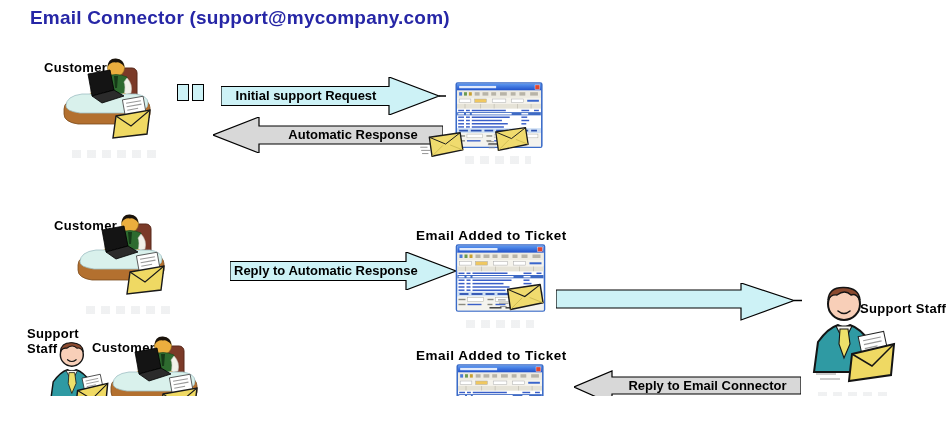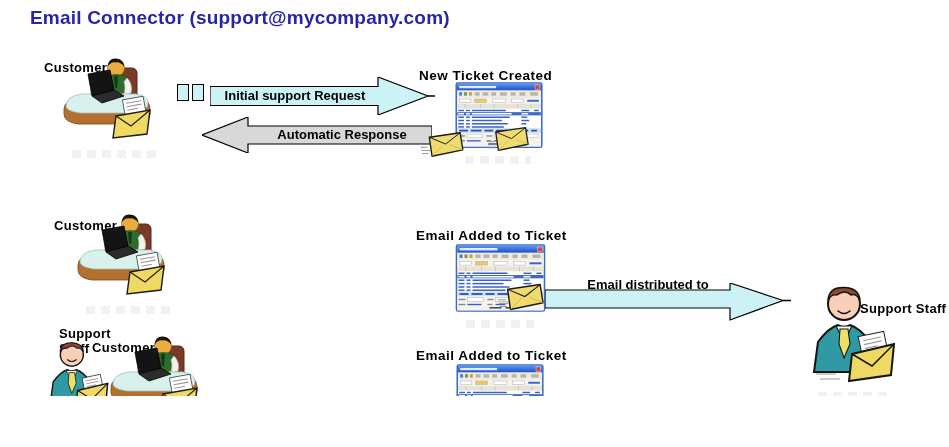--- a/index.html
+++ b/index.html
@@ -4,21 +4,21 @@
 <style>
   html,body{margin:0;padding:0;background:#fff;}
   .canvas{position:relative;width:949px;height:396px;background:#fff;overflow:hidden;
           font-family:"Liberation Sans",sans-serif;}
   .abs{position:absolute;}
   .title{position:absolute;left:30px;top:7px;font-size:19px;font-weight:bold;
          color:#2626A6;letter-spacing:.2px;}
   .lbl{position:absolute;font-size:13px;font-weight:bold;color:#000;white-space:nowrap;
        letter-spacing:.3px;}
   .lbl2{line-height:15px;}
-  .arrow{position:absolute;}
+  .arrow{position:absolute;margin-left:11px;}
   .arrow svg{position:absolute;left:0;top:0;width:100%;height:100%;}
   .arrow-label{position:absolute;font-size:13px;font-weight:bold;color:#000;
                text-align:center;white-space:nowrap;}
   .over-label{position:absolute;font-size:13px;font-weight:bold;color:#000;
               text-align:center;white-space:nowrap;}
   .sq{position:absolute;width:10px;height:15px;background:#CDF2F6;border:1px solid #000;}
   .streak{position:absolute;height:8px;opacity:.55;
           background:repeating-linear-gradient(90deg,#E4E6E8 0 9px,transparent 9px 15px);}
 </style>
 </head>
@@ -199,21 +199,20 @@
   <div class="sq" style="left:192px;top:84px;"></div>
 
   <div class="arrow" style="left:210px;top:77px;width:225px;height:38px;">
     <svg viewBox="0 0 225 38">
       <polygon points="0,9.5 168,9.5 168,0 218,19 168,38 168,28.5 0,28.5" fill="#CDF2F6" stroke="#000" stroke-width="1.2"></polygon>
       <line x1="218" y1="19" x2="225" y2="19" stroke="#000" stroke-width="1.5"></line>
     </svg>
     <span class="arrow-label" style="left:4px;width:162px;top:11px;">Initial support Request</span>
   </div>
 
-  <div class="lbl" style="left:419px;top:68px;font-size:13.5px;letter-spacing:.5px;">New Ticket Created</div>
   <svg class="abs" style="left:455px;top:82px;width:90px;height:70px;">
       <use href="#sym-ticket"></use>
     </svg>
   <svg class="abs" style="left:487px;top:125px;width:42px;height:28px;">
       <use href="#sym-envelope"></use>
     </svg>
   <div class="streak" style="left:465px;top:156px;width:66px;"></div>
 
   <div class="arrow" style="left:202px;top:117px;width:230px;height:36px;">
     <svg viewBox="0 0 230 36">
@@ -224,45 +223,51 @@
   <svg class="abs" style="left:419px;top:130px;width:46px;height:29px;">
       <use href="#sym-envelope"></use>
     </svg>
 
   <div class="lbl" style="left:54px;top:218px;">Customer</div>
   <svg class="abs" style="left:72px;top:212px;width:100px;height:90px;">
       <use href="#sym-customer"></use>
     </svg>
   <div class="streak" style="left:86px;top:306px;width:88px;"></div>
 
+  <div class="arrow" style="left:219px;top:252px;width:233px;height:38px;">
+    <svg viewBox="0 0 233 38">
+      <polygon points="0,9.5 176,9.5 176,0 226,19 176,38 176,28.5 0,28.5" fill="#CDF2F6" stroke="#000" stroke-width="1.2"></polygon>
+      <line x1="226" y1="19" x2="233" y2="19" stroke="#000" stroke-width="1.5"></line>
+    </svg>
+    <span class="arrow-label" style="left:4px;width:170px;top:11px;">Reply to Automatic Response</span>
+  </div>
 
   <div class="lbl" style="left:416px;top:228px;font-size:13.5px;letter-spacing:.5px;">Email Added to Ticket</div>
   <svg class="abs" style="left:455px;top:244px;width:93px;height:72px;">
       <use href="#sym-ticket"></use>
     </svg>
   <svg class="abs" style="left:498px;top:281px;width:46px;height:32px;">
       <use href="#sym-envelope"></use>
     </svg>
   <div class="streak" style="left:466px;top:320px;width:68px;"></div>
 
-  <div class="over-label" style="left:568px;top:277px;width:160px;">Email distributed to</div>
   <div class="arrow" style="left:545px;top:283px;width:248px;height:38px;">
     <svg viewBox="0 0 248 38">
       <polygon points="0,7 185,7 185,0 238,17.5 185,37 185,25 0,25" fill="#CDF2F6" stroke="#000" stroke-width="1.2"></polygon>
       <line x1="238" y1="17.5" x2="246" y2="17.5" stroke="#000" stroke-width="1.5"></line>
     </svg>
   </div>
 
   <svg class="abs" style="left:808px;top:284px;width:92px;height:105px;">
       <use href="#sym-staff"></use>
     </svg>
   <div class="lbl" style="left:860px;top:301px;">Support Staff</div>
   <div class="streak" style="left:818px;top:392px;width:72px;"></div>
 
-  <div class="lbl lbl2" style="left:27px;top:326px;margin-left:32px;">
+  <div class="lbl lbl2" style="left:27px;top:326px;">
     <span style="display:block">Support</span>
     <span style="display:block">Staff</span>
   </div>
   <svg class="abs" style="left:46px;top:340px;width:66px;height:76px;">
       <use href="#sym-staff"></use>
     </svg>
   <div class="streak" style="left:54px;top:418px;width:52px;"></div>
 
   <div class="lbl" style="left:92px;top:340px;">Customer</div>
   <svg class="abs" style="left:105px;top:334px;width:100px;height:90px;">
@@ -273,14 +278,20 @@
 
   <div class="lbl" style="left:416px;top:348px;font-size:13.5px;letter-spacing:.5px;">Email Added to Ticket</div>
   <svg class="abs" style="left:456px;top:364px;width:90px;height:70px;">
       <use href="#sym-ticket"></use>
     </svg>
   <svg class="abs" style="left:502px;top:402px;width:44px;height:30px;">
       <use href="#sym-envelope"></use>
     </svg>
   <div class="streak" style="left:466px;top:438px;width:64px;"></div>
 
+  <div class="arrow" style="left:563px;top:369px;width:227px;height:36px;">
+    <svg viewBox="0 0 227 36">
+      <polygon points="227,8 38,8 38,2 0,18 38,35 38,25 227,25" fill="#D8D8D8" stroke="#000" stroke-width="1.2"></polygon>
+    </svg>
+    <span class="arrow-label" style="left:44px;right:4px;top:9px;">Reply to Email Connector</span>
+  </div>
 
 </div>
 
 </body></html>

